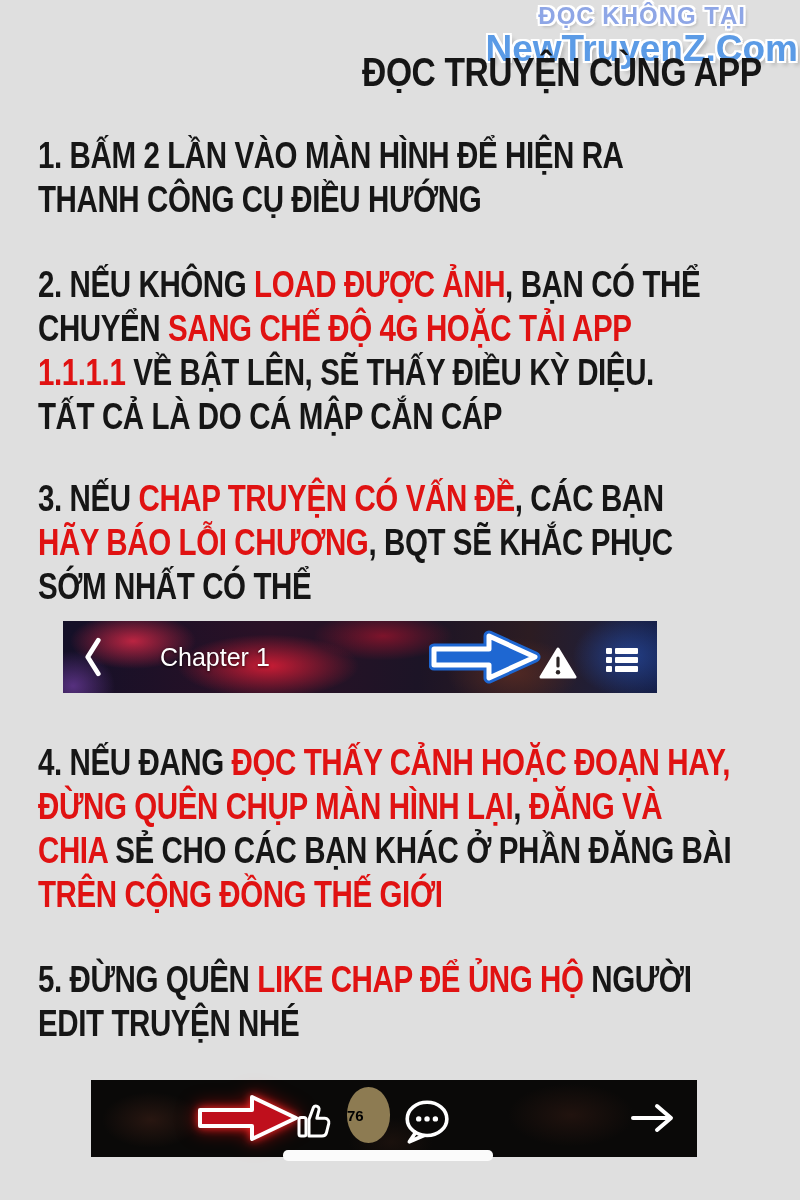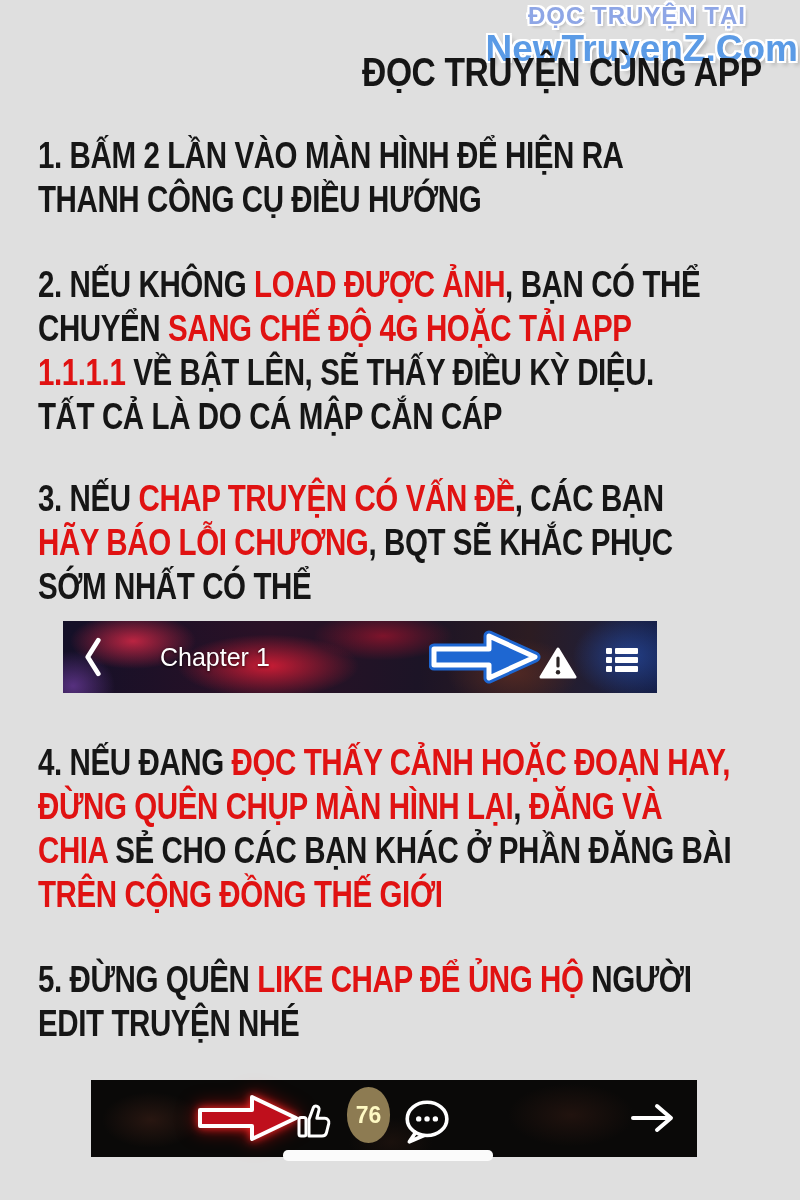--- a/index.html
+++ b/index.html
@@ -51,34 +51,34 @@
     background:
       radial-gradient(ellipse 70px 40px at 60px 40px, rgba(70,35,25,.5), transparent 70%),
       radial-gradient(ellipse 90px 45px at 480px 35px, rgba(60,30,22,.45), transparent 70%),
       radial-gradient(ellipse 60px 35px at 300px 62px, rgba(50,28,20,.4), transparent 70%),
       #0a0908;}
   .red-arrow{position:absolute;left:103px;top:10px;
     filter:drop-shadow(0 0 4px rgba(255,45,45,.95)) drop-shadow(0 0 9px rgba(255,0,0,.55));}
   .thumb-icon{position:absolute;left:203px;top:17px;}
   .like-badge{position:absolute;left:256px;top:7px;width:43px;height:56px;
     background:var(--badge,#8d7b52);border-radius:22px/28px;
-    display:flex;align-items:center;justify-content:center;
-    color:#fef9c3;font-size:23px;font-weight:bold;}
+    display:flex;align-items:center;
+    color:#000000;font-size:15px;font-weight:bold;}
   .bubble-icon{position:absolute;left:310px;top:19px;}
   .next-arrow{position:absolute;left:538px;top:22px;}
   .white-strip{position:absolute;left:283px;top:1150px;width:210px;height:11px;
     background:#fbfbfb;border-radius:5px;}
 </style>
 </head>
 <body>
 
 <div class="page">
 
   <div class="logo">
-    <span class="logo-top">ĐỌC TRUYỆN TẠI</span>
+    <span class="logo-top">ĐỌC KHÔNG TẠI</span>
     <span class="logo-main">NewTruyenZ.Com</span>
   </div>
 
   <div class="title">
     <span>ĐỌC TRUYỆN CÙNG APP</span>
   </div>
 
   <div class="para p1">
       <div><span>1. BẤM 2 LẦN VÀO MÀN HÌNH ĐỂ HIỆN RA</span></div>
       <div><span>THANH CÔNG CỤ ĐIỀU HƯỚNG</span></div>

